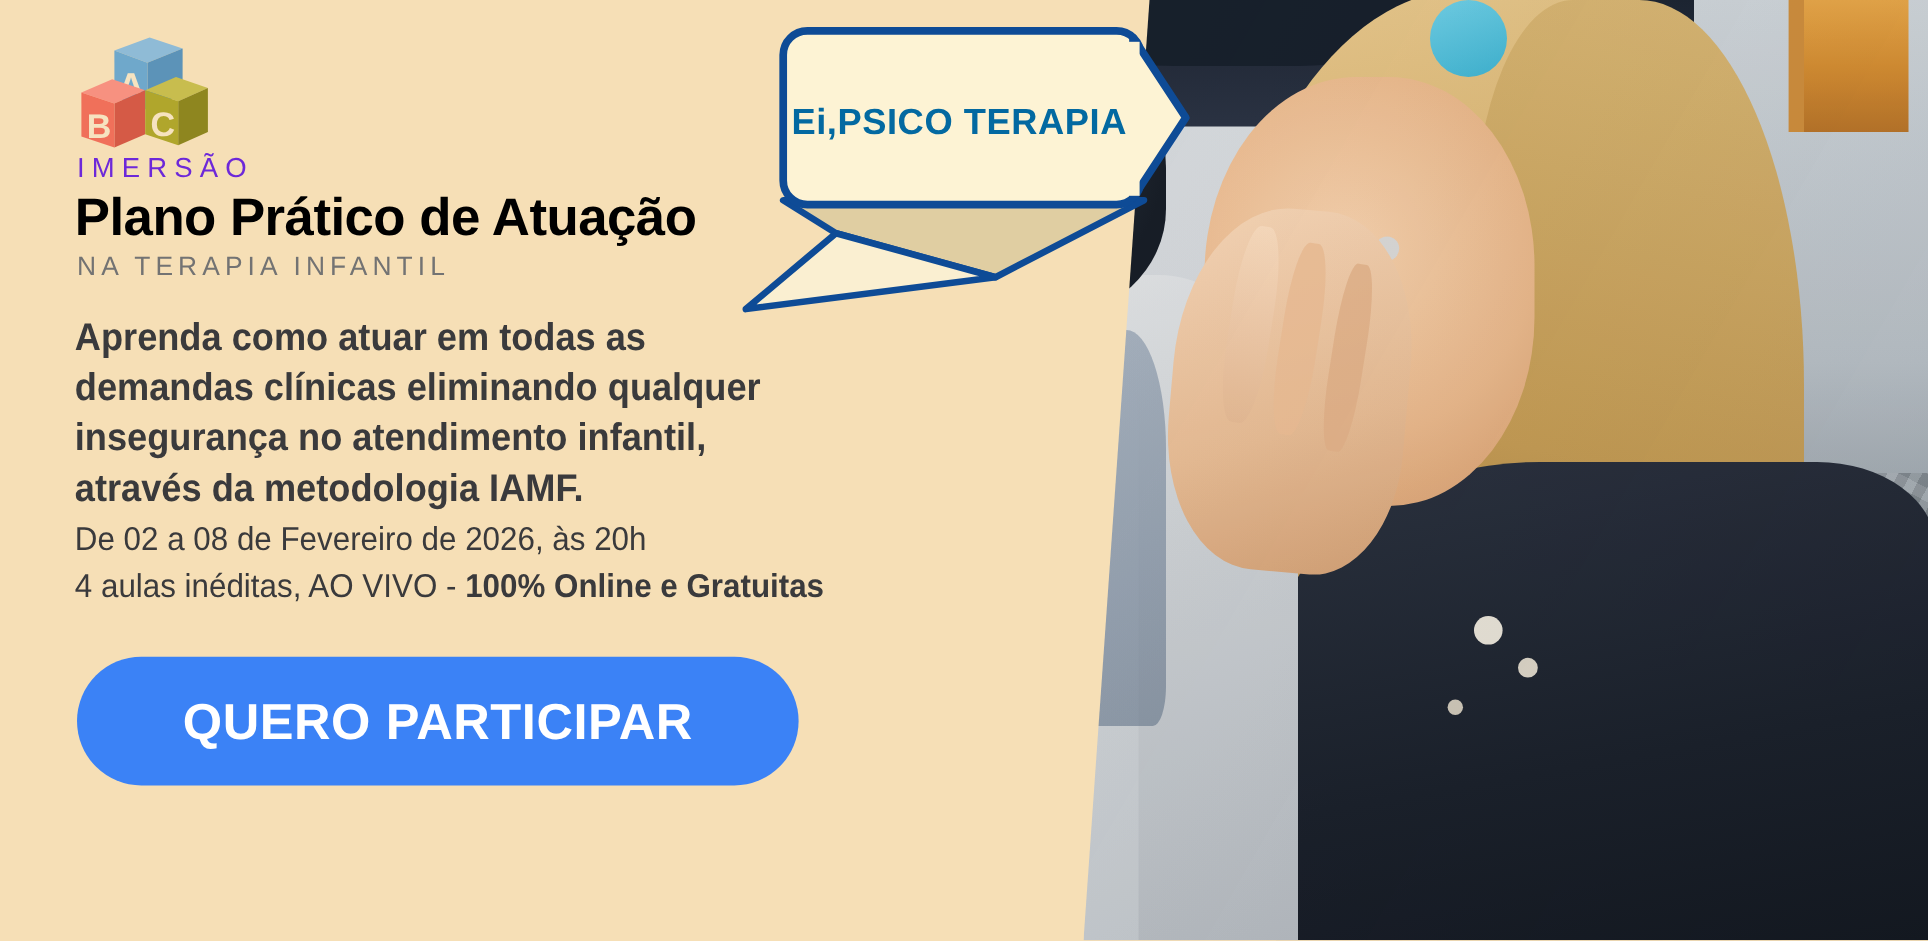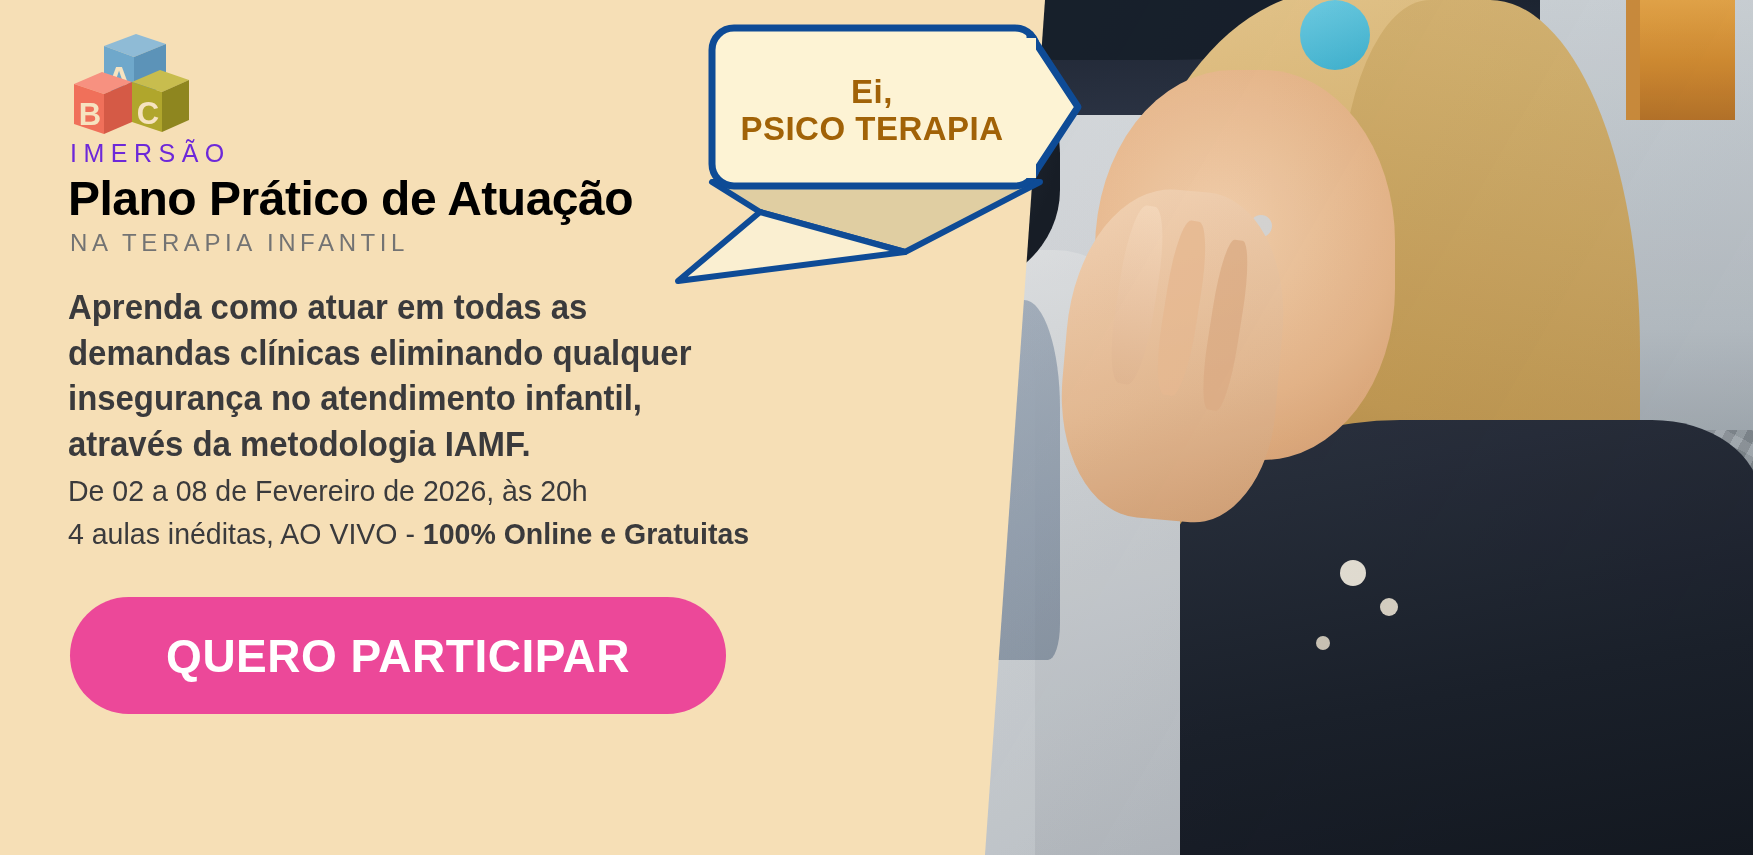--- a/index.html
+++ b/index.html
@@ -190,39 +190,39 @@
     position:absolute; left:68px; top:470px; width:900px;
     font-size:30px; line-height:1.42; font-weight:400;
     color:#3a3a3c;
     transform:scaleX(.95); transform-origin:left top;
   }
   .sched b{ font-weight:bold; }
 
   .cta{
     position:absolute; left:70px; top:597px;
     width:656px; height:117px;
-    background:#ec4899;
+    background:#3b82f6;
     border:none; border-radius:60px;
     color:#ffffff;
     font-size:46px; font-weight:bold; letter-spacing:.5px;
     display:flex; align-items:center; justify-content:center;
     cursor:pointer;
   }
 
   
   .bubble-layer{
     position:absolute; left:0; top:0; width:1753px; height:855px;
     pointer-events:none;
   }
   .bubble-layer svg{ overflow:visible; }
   .bubble-text{
     position:absolute; left:712px; top:46px;
     width:320px; height:130px;
-    display:flex; flex-direction:column; align-items:center; justify-content:center;
-    color:#a16207; font-weight:bold; line-height:1.12;
+    display:flex; flex-direction:row; align-items:center; justify-content:center;
+    color:#0369a1; font-weight:bold; line-height:1.12;
     pointer-events:none;
   }
   .bubble-l1{ font-size:33px; letter-spacing:.5px; }
   .bubble-l2{ font-size:33px; letter-spacing:.5px; white-space:nowrap; }
 </style>
 </head>
 <body>
 
 <div id="stage">
 

